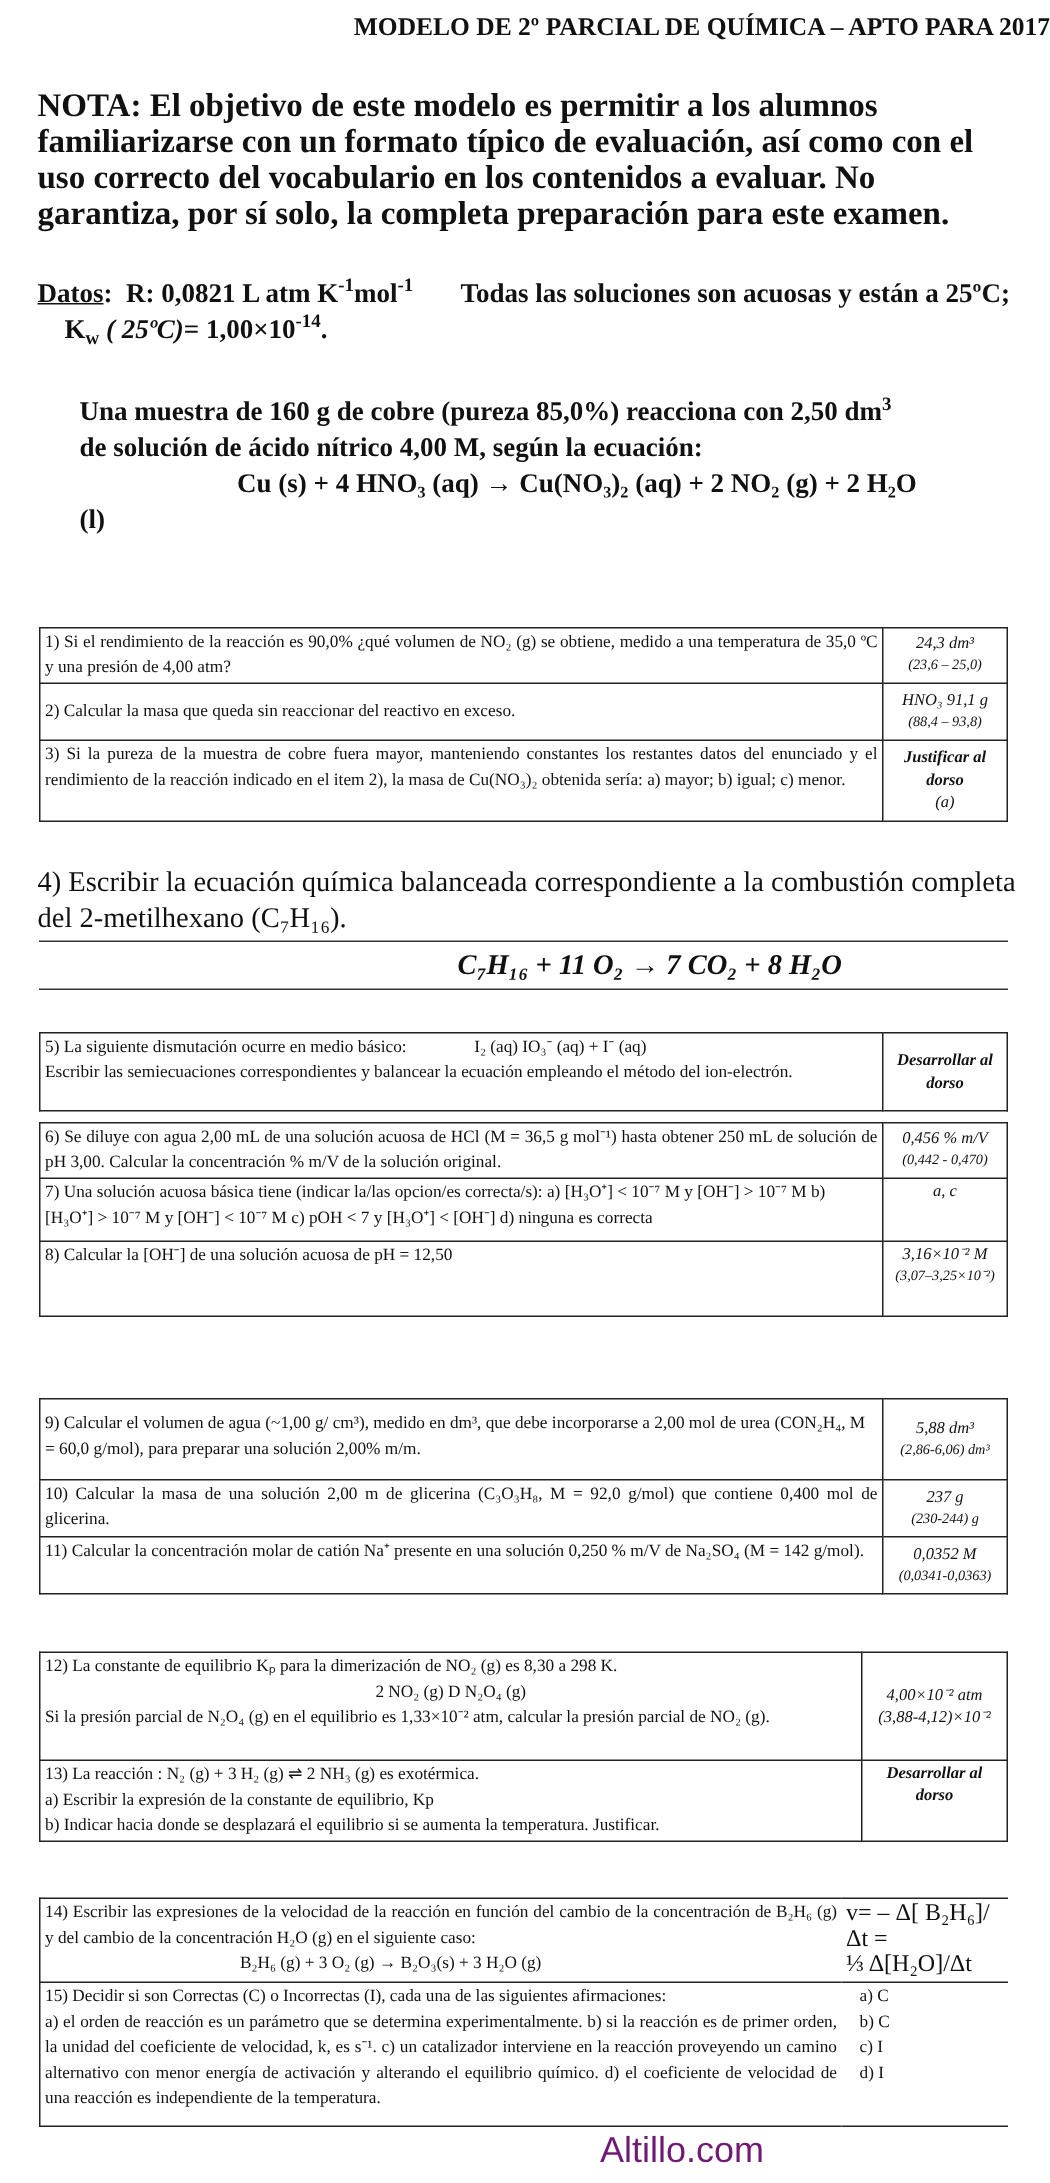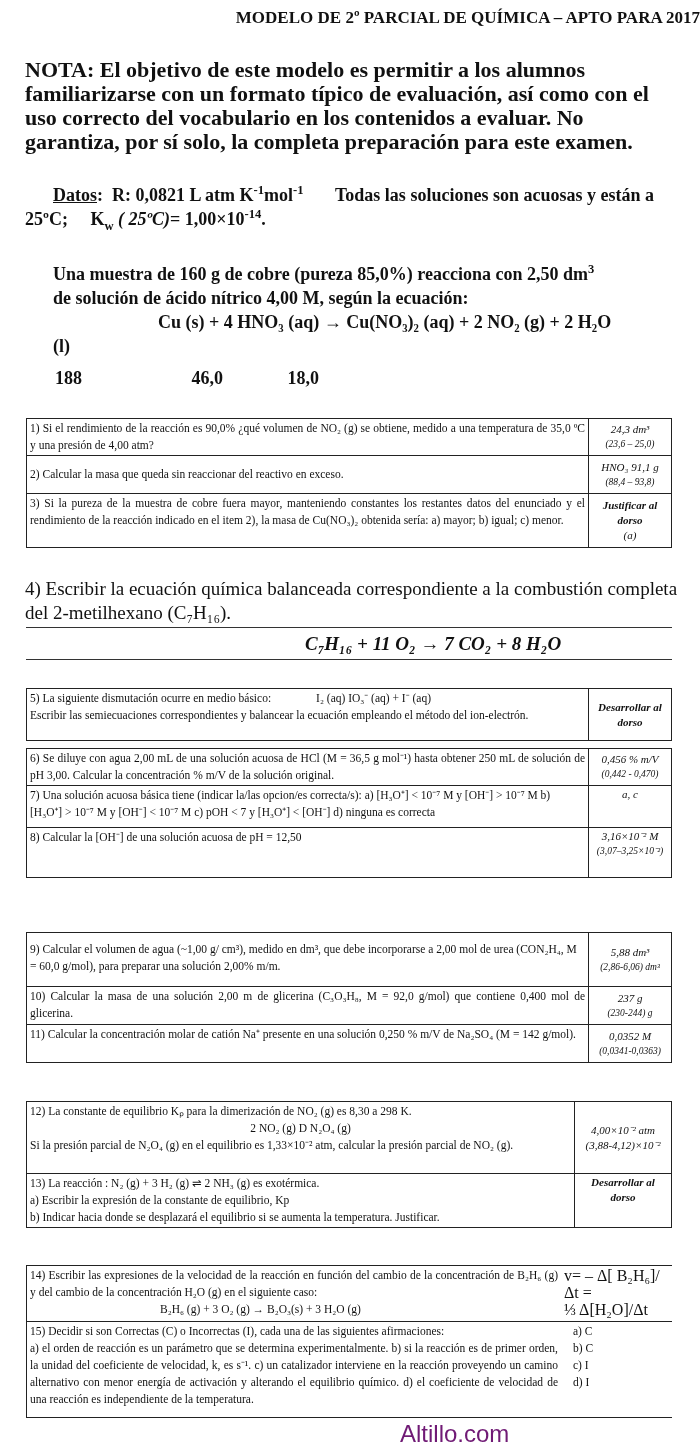--- a/index.html
+++ b/index.html
@@ -1,21 +1,21 @@
 <!DOCTYPE html>
 <html><head>
 <meta charset="utf-8">
 <style>
   html, body { margin:0; padding:0; background:#ffffff; }
   body { width:700px; height:1455px; position:relative; overflow:hidden; color:#111; font-family:"Liberation Serif", serif; }
   .abs { position:absolute; }
   .title { left:0; width:700px; top:8px; text-align:right; font-weight:bold; font-size:17px; }
   .nota { left:25px; width:650px; top:58px; font-weight:bold; font-size:22px; line-height:24px; }
   .datos1 { left:25px; width:650px; top:183px; font-weight:bold; font-size:18px; line-height:24px; }
-  .u { text-decoration:underline;margin-left:28px; }
+  .u { text-decoration:underline; }
   .problem { left:25px; width:660px; top:262px; font-weight:bold; font-size:18px; line-height:24px;margin-left:28px; }
   .eq { padding-left:105px; }
   .datos2 { left:25px; width:660px; top:367px; font-weight:bold; font-size:18px; line-height:22px; }
   table.q { position:absolute; left:26px; width:646px; border-collapse:collapse; font-size:11.5px; line-height:17px; }
   table.q td { border:1.5px solid #222; padding:1px 3px; vertical-align:top; }
   table.q td.ans { width:76px; text-align:center; font-style:italic; font-size:11px; line-height:15px; vertical-align:middle; }
   table.q td.ans.bold { font-weight:bold; }
   .small { font-size:9.5px; }
   .nb { font-weight:bold; font-style:normal; }
   .q4 { left:25px; width:660px; top:577px; font-size:19px; line-height:24px; }
@@ -40,25 +40,20 @@
 </div>
 
 <div class="abs problem">
   <div><span>Una muestra de 160 g de cobre (pureza 85,0%) reacciona con 2,50 dm</span><sup>3</sup></div>
   <div>de solución de ácido nítrico 4,00 M, según la ecuación:</div>
   <div class="eq">Cu (s) + 4 HNO₃ (aq) → Cu(NO₃)₂ (aq) + 2 NO₂ (g) + 2 H₂O</div>
   <div>(l)</div>
 </div>
 
 <div class="abs datos2">
-  <div style="padding-left:30px">
-    <span>188</span>
-    <span style="display:inline-block;width:105px"></span><span>46,0</span>
-    <span style="display:inline-block;width:60px"></span><span>18,0</span>
-  </div>
 </div>
 
 <table class="q" style="top:418px;">
   <tbody>
       <tr style="height:36px">
     <td class="j">1) Si el rendimiento de la reacción es 90,0% ¿qué volumen de NO₂ (g) se obtiene, medido a una temperatura de 35,0 ºC y una presión de 4,00 atm?</td>
     <td class="ans">
           <div>24,3 dm³</div>
           <div class="small">(23,6 – 25,0)</div>
         </td>

